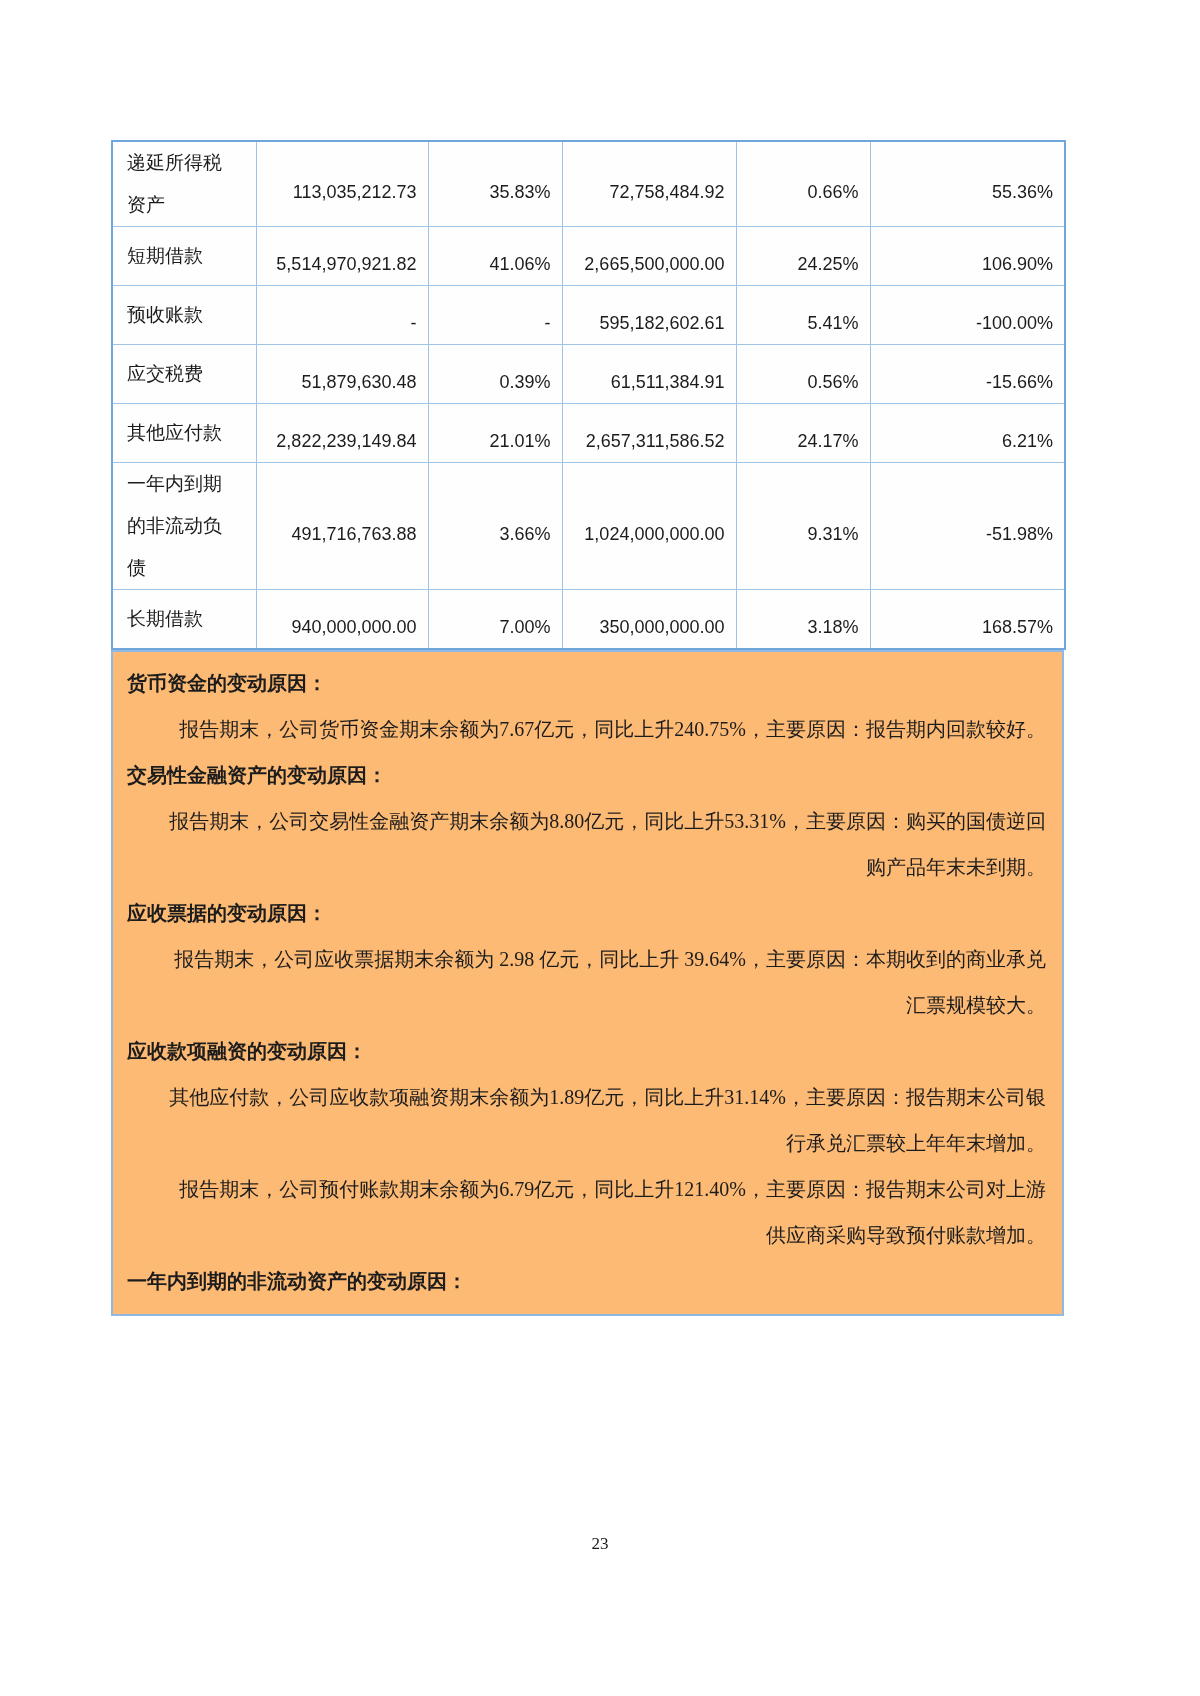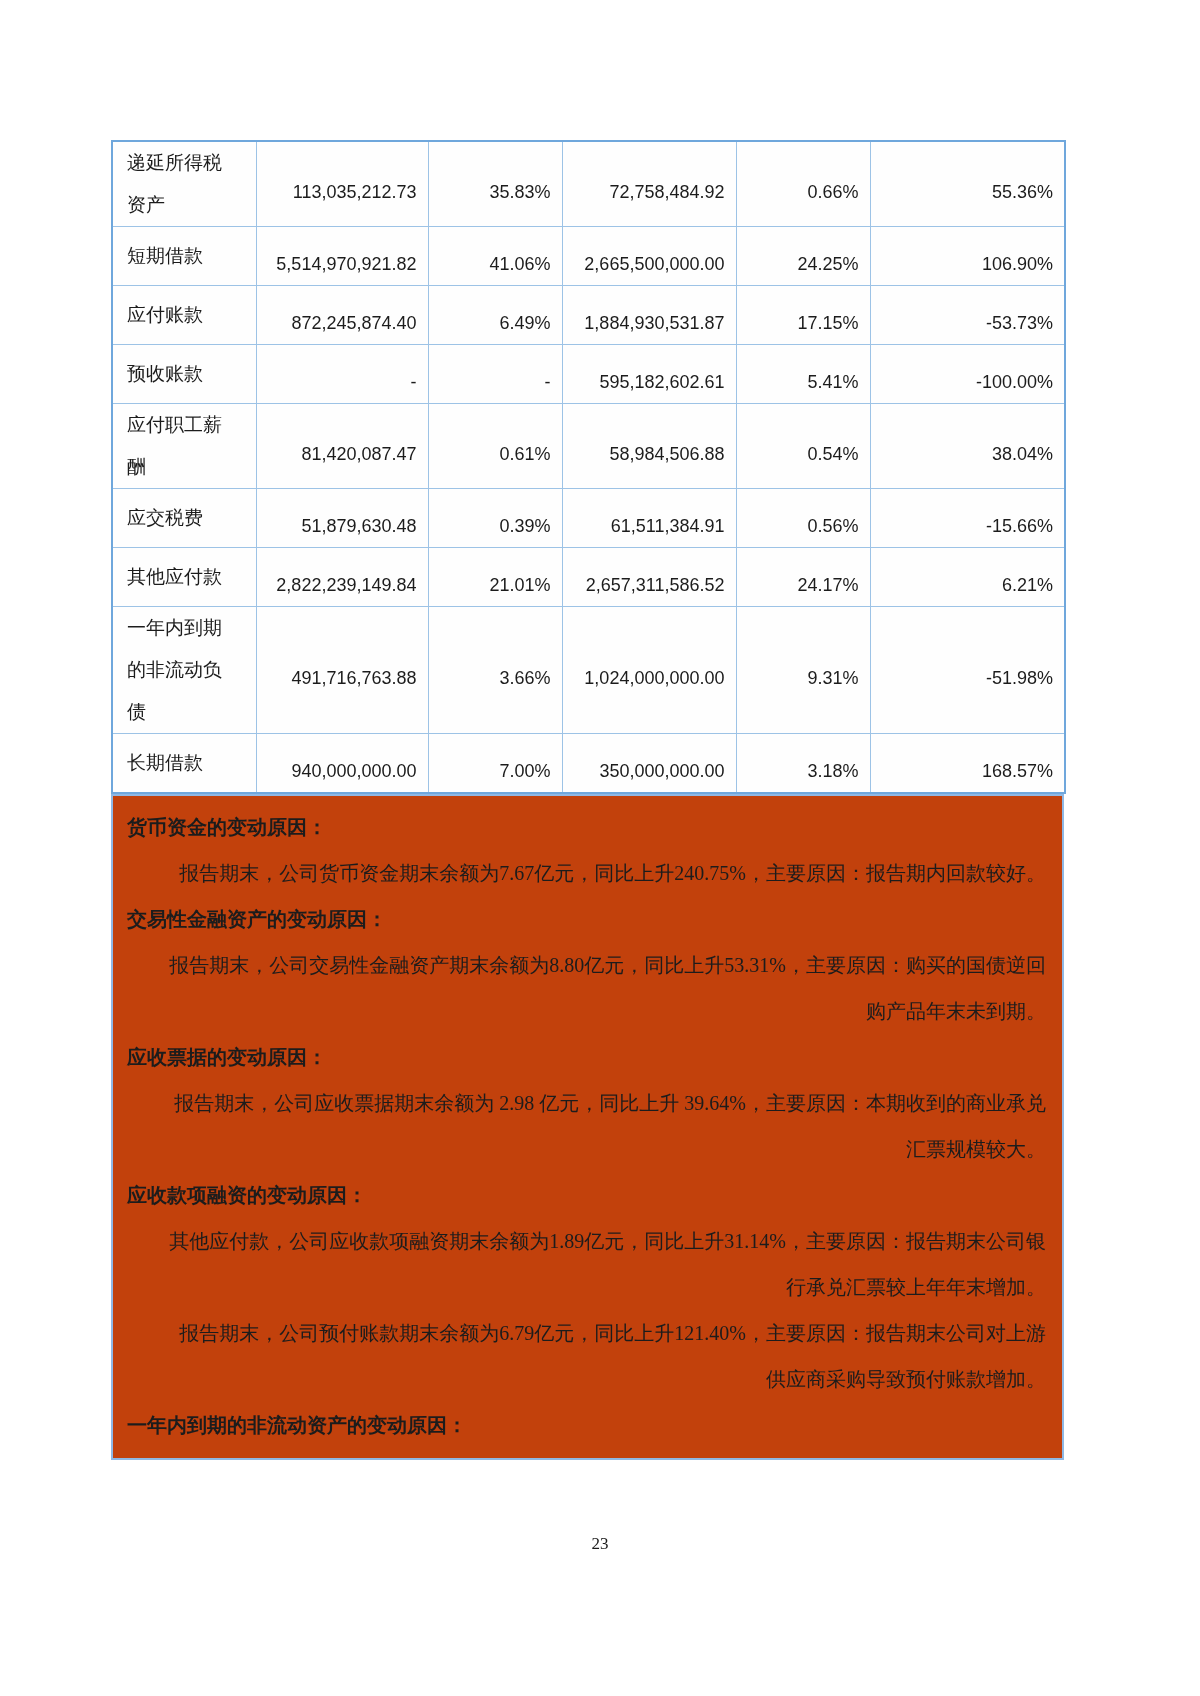--- a/index.html
+++ b/index.html
@@ -28,21 +28,21 @@
   .c1{width:144px;} .c2{width:172px;} .c3{width:134px;}
   .c4{width:174px;} .c5{width:134px;} .c6{width:195px;}
 
   
   .major-heading{
     margin:32px 0 14px 2px;font-size:20px;font-weight:bold;line-height:26px;
     font-family:"Liberation Sans", sans-serif;
   }
   .reason-box{
     border:2px solid var(--box-border,#8FB8E4);
-    padding:8px 16px 10px 14px;background:#c2410c;
+    padding:8px 16px 10px 14px;background:#fdba74;
   }
   .reason-title{
     font-size:20px;font-weight:bold;line-height:46px;
     font-family:"Liberation Sans", sans-serif;
   }
   .reason-para{
     margin:0;font-size:20px;line-height:46px;text-indent:2em;
     font-family:"Liberation Serif","DejaVu Serif", serif;
     text-align:right;
   }
@@ -76,42 +76,26 @@
         </tr>
         <tr>
           <td class="label">短期借款</td>
           <td class="num">5,514,970,921.82</td>
           <td class="num">41.06%</td>
           <td class="num">2,665,500,000.00</td>
           <td class="num">24.25%</td>
           <td class="num">106.90%</td>
         </tr>
         <tr>
-          <td class="label">应付账款</td>
-          <td class="num">872,245,874.40</td>
-          <td class="num">6.49%</td>
-          <td class="num">1,884,930,531.87</td>
-          <td class="num">17.15%</td>
-          <td class="num">-53.73%</td>
-        </tr>
-        <tr>
           <td class="label">预收账款</td>
           <td class="num">-</td>
           <td class="num">-</td>
           <td class="num">595,182,602.61</td>
           <td class="num">5.41%</td>
           <td class="num">-100.00%</td>
-        </tr>
-        <tr>
-          <td class="label">应付职工薪酬</td>
-          <td class="num">81,420,087.47</td>
-          <td class="num">0.61%</td>
-          <td class="num">58,984,506.88</td>
-          <td class="num">0.54%</td>
-          <td class="num">38.04%</td>
         </tr>
         <tr>
           <td class="label">应交税费</td>
           <td class="num">51,879,630.48</td>
           <td class="num">0.39%</td>
           <td class="num">61,511,384.91</td>
           <td class="num">0.56%</td>
           <td class="num">-15.66%</td>
         </tr>
         <tr>

